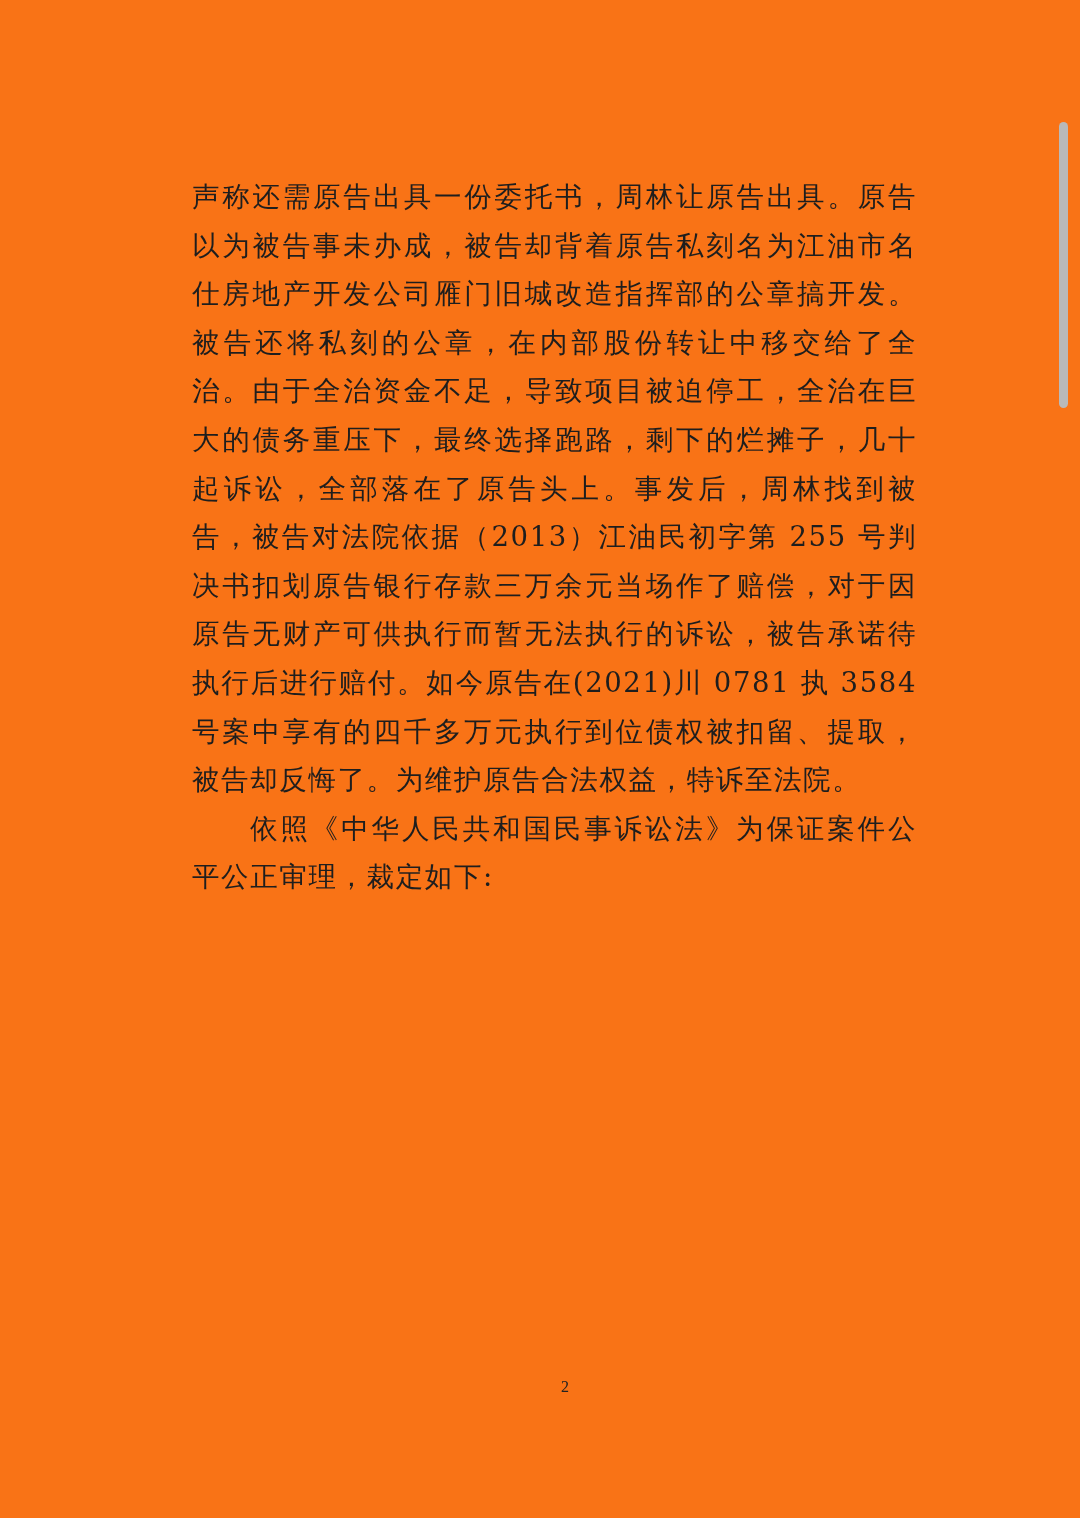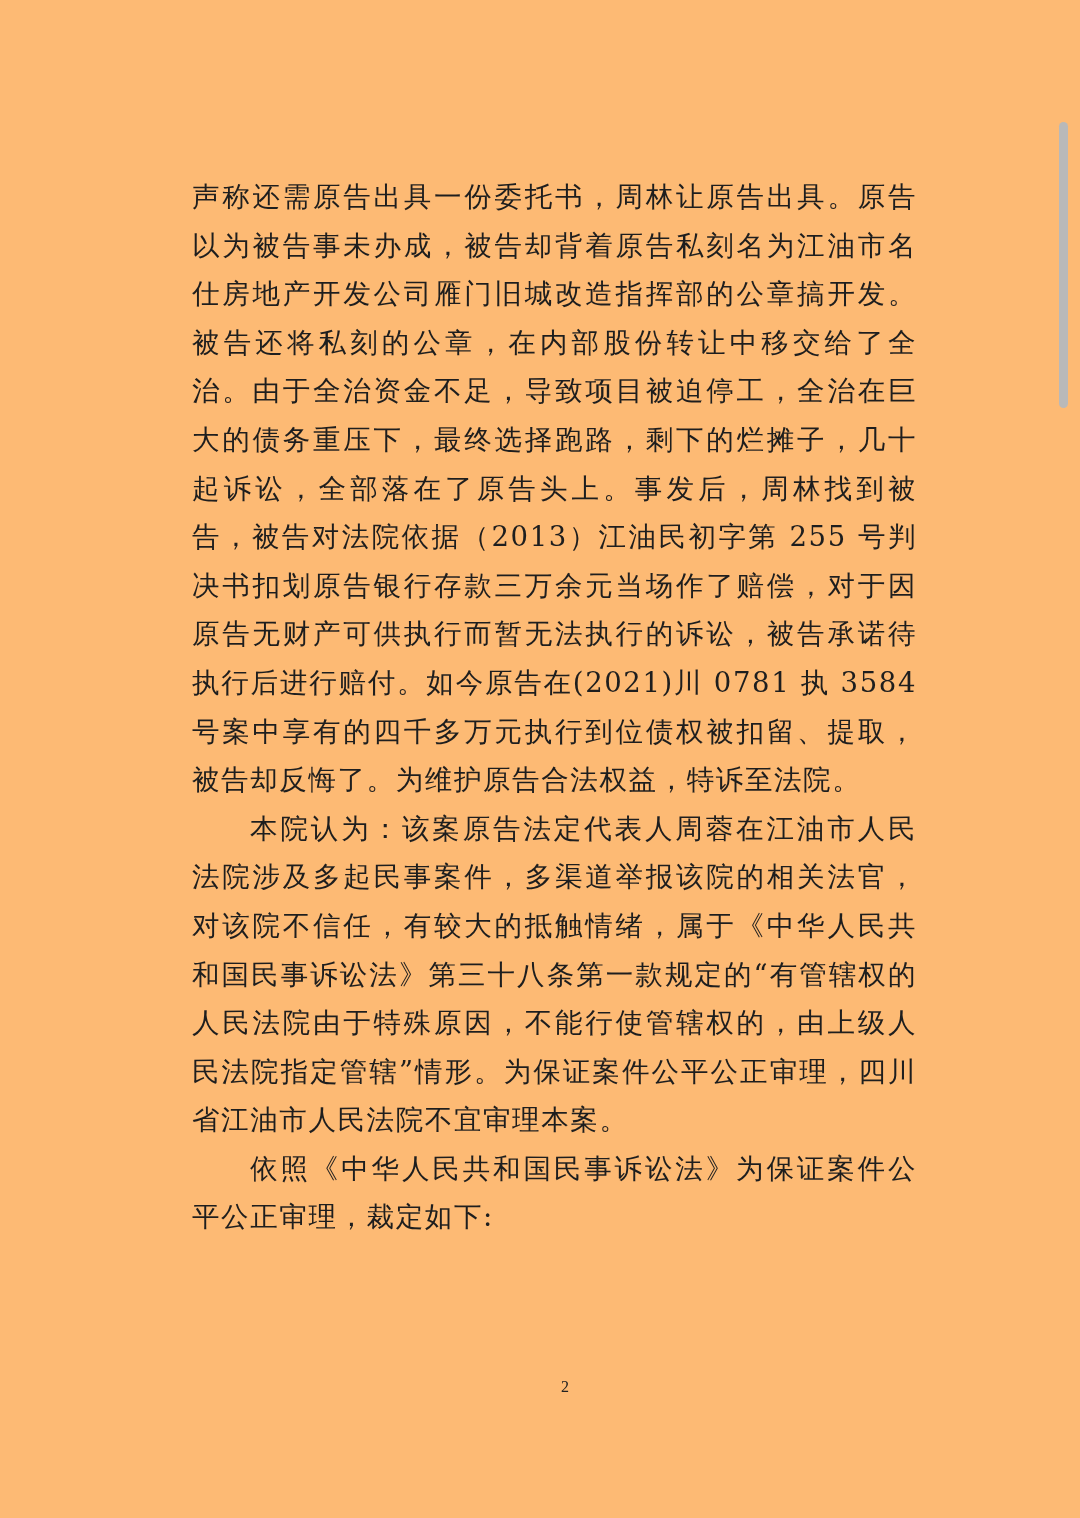--- a/index.html
+++ b/index.html
@@ -13,21 +13,21 @@
       position: relative;
       overflow: hidden;
       background: #fdfdfd;
     }
     .page {
       position: absolute;
       left: 0;
       top: 0;
       width: 1080px;
       height: 1518px;
-      background: #fdba74;
+      background: #f97316;
     }
     .text-block {
       position: absolute;
       left: 192px;
       top: 172px;
       width: 725px;
       font-family: "DejaVu Serif", "Liberation Serif", serif;
       font-size: 27.5px;
       color: #1e1e1e;
       line-height: 48.6px;
@@ -68,20 +68,19 @@
       border-radius: 5px;
       background: #b9b9b9;
     }
   </style>
 </head>
 <body>
 
 <div class="page">
   <div class="text-block">
     <p class="para">声称还需原告出具一份委托书，周林让原告出具。原告以为被告事未办成，被告却背着原告私刻名为江油市名仕房地产开发公司雁门旧城改造指挥部的公章搞开发。被告还将私刻的公章，在内部股份转让中移交给了全治。由于全治资金不足，导致项目被迫停工，全治在巨大的债务重压下，最终选择跑路，剩下的烂摊子，几十起诉讼，全部落在了原告头上。事发后，周林找到被告，被告对法院依据（2013）江油民初字第 255 号判决书扣划原告银行存款三万余元当场作了赔偿，对于因原告无财产可供执行而暂无法执行的诉讼，被告承诺待执行后进行赔付。如今原告在(2021)川 0781 执 3584 号案中享有的四千多万元执行到位债权被扣留、提取，被告却反悔了。为维护原告合法权益，特诉至法院。</p>
-    <p class="para indent">本院认为：该案原告法定代表人周蓉在江油市人民法院涉及多起民事案件，多渠道举报该院的相关法官，对该院不信任，有较大的抵触情绪，属于《中华人民共和国民事诉讼法》第三十八条第一款规定的“有管辖权的人民法院由于特殊原因，不能行使管辖权的，由上级人民法院指定管辖”情形。为保证案件公平公正审理，四川省江油市人民法院不宜审理本案。</p>
     <p class="para indent">依照《中华人民共和国民事诉讼法》为保证案件公平公正审理，裁定如下:</p>
   </div>
   <div class="page-number">2</div>
 </div>
 
 <div class="scrollbar-track"></div>
 <div class="scrollbar-thumb"></div>
 
 </body></html>

